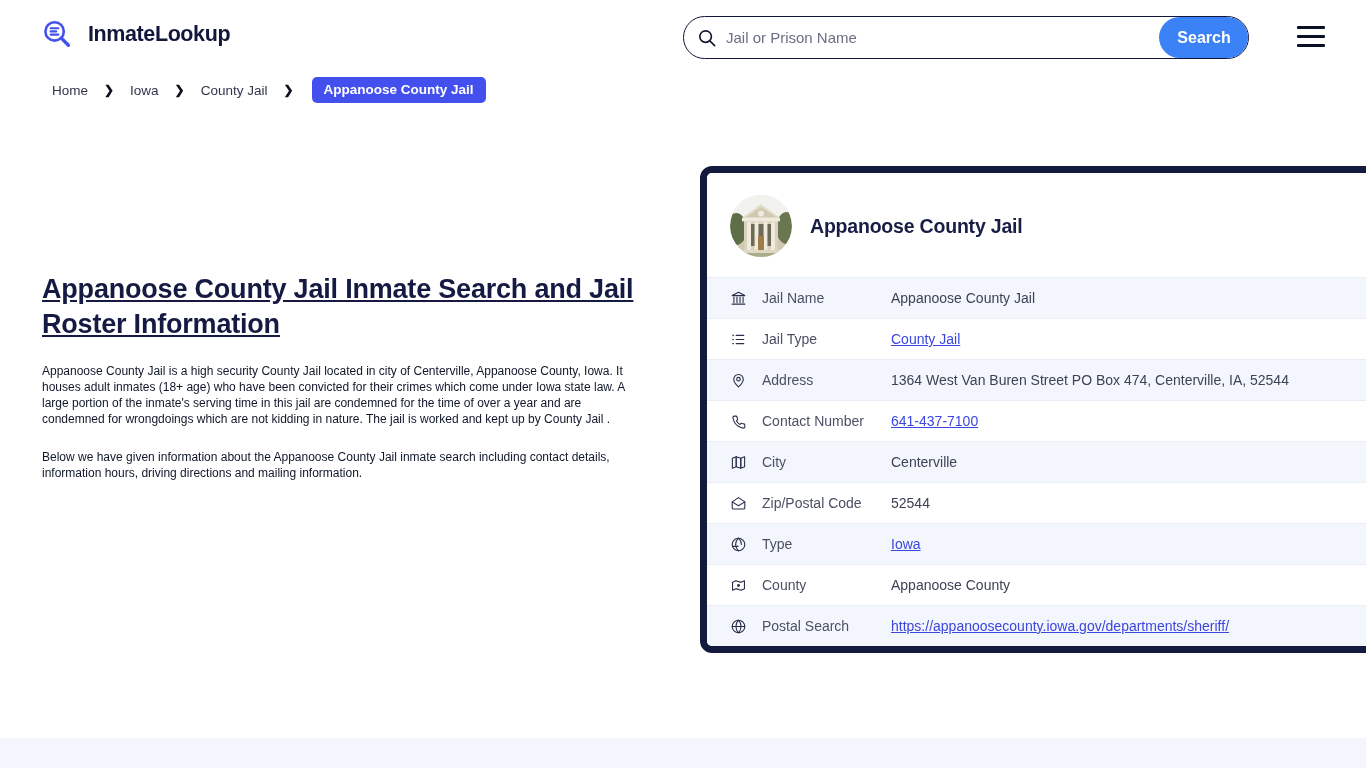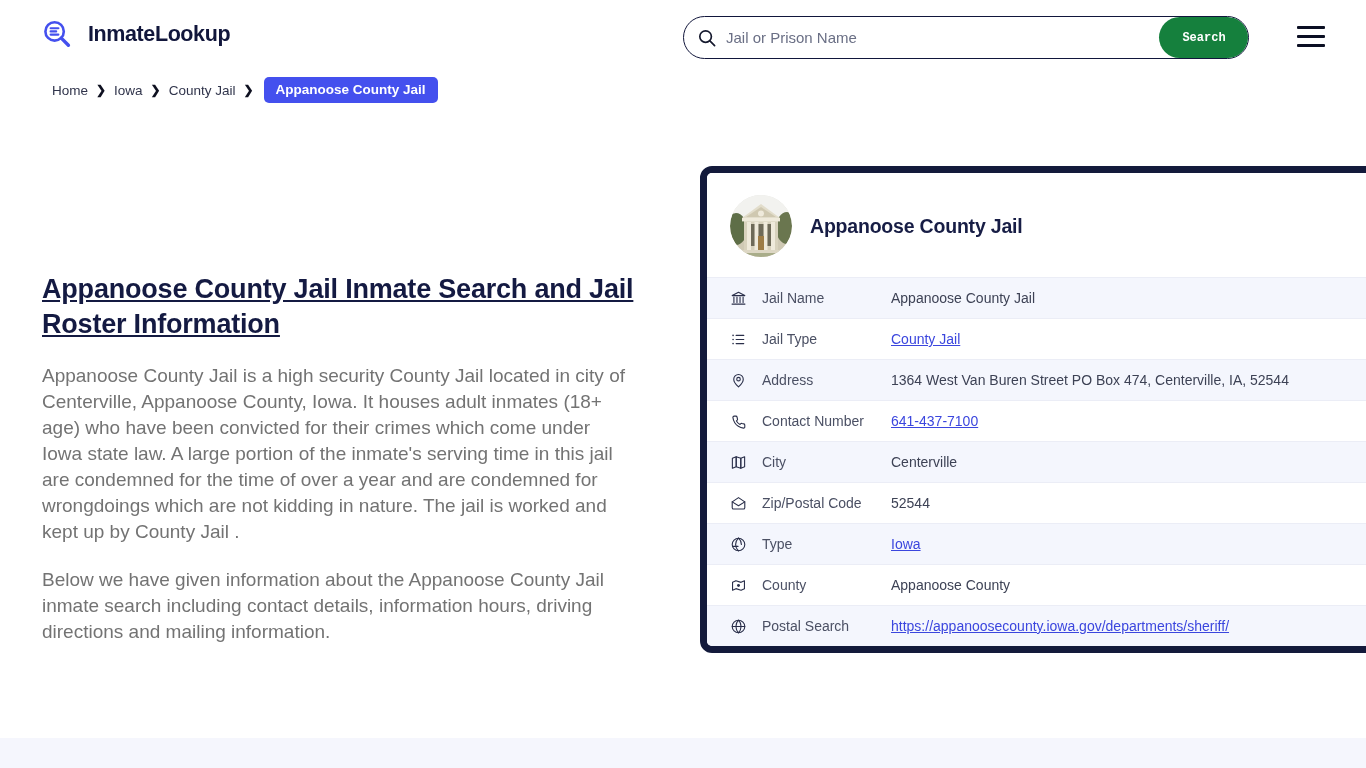--- a/index.html
+++ b/index.html
@@ -40,40 +40,40 @@
   .search-input {
     flex: 1 1 auto; height: 100%;
     border: none; outline: none; background: transparent;
     font-family: "Liberation Sans", sans-serif;
     font-size: 15px; color: #3b3f55;
     padding: 0 8px 0 10px;
   }
   .search-input::placeholder { color: #6a6f85; }
   .search-btn {
     flex: none; height: 100%; width: 90px;
-    background: #15803d; color: #ffffff;
+    background: #3b82f6; color: #ffffff;
     border: none; cursor: pointer;
-    font-family: Liberation Mono, monospace;
-    font-size: 12px; font-weight: 700;
+    font-family: Liberation Sans, sans-serif;
+    font-size: 16px; font-weight: 700;
     border-radius: 22px;
     margin-right: -1px;
   }
 
   .hamburger {
     position: absolute; left: 1297px; top: 26px;
     width: 28px; height: 21px;
     display: flex; flex-direction: column; justify-content: space-between;
     cursor: pointer;
   }
   .hamburger span { display: block; height: 3px; width: 100%; background: #0b0f23; border-radius: 1px; }
 
   
   .breadcrumb {
     position: absolute; left: 52px; top: 77px;
-    display: flex; align-items: center; gap: 0;
+    display: flex; align-items: center; gap: 8px;
     font-size: 13.5px;
   }
   .crumb { color: #30344b; text-decoration: none; white-space: nowrap; }
   .crumb-sep {
     margin: 0 8px; color: #0e1020; font-weight: 700; font-size: 12px;
     display: inline-block; line-height: 1;
   }
   .crumb-current {
     background: #4450ee; color: #ffffff;
     font-weight: 700; font-size: 13.5px;
@@ -82,21 +82,21 @@
   }
 
   
   .left-col { position: absolute; left: 42px; top: 272px; width: 592px; }
   .page-title {
     font-size: 27px; font-weight: 700; line-height: 1.28;
     color: #141a42; letter-spacing: -0.2px; text-decoration: underline;
   }
   .body-p {
     margin-top: 22px;
-    font-size: 19px; line-height: 26px; color: #737373;
+    font-size: 12px; line-height: 16px; color: #0f172a;
   }
   .body-p.second { margin-top: 22px; }
 
   
   .card {
     position: absolute; left: 700px; top: 166px;
     width: 700px; 
     background: #ffffff;
     border: 7px solid #131a3b;
     border-radius: 12px;

